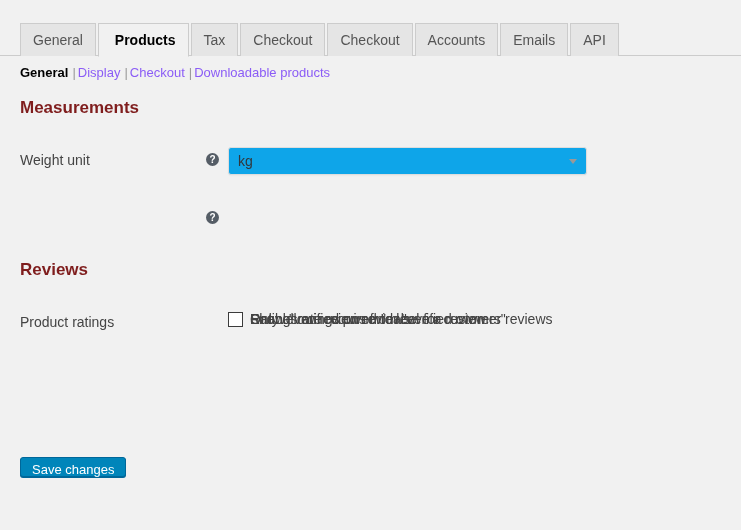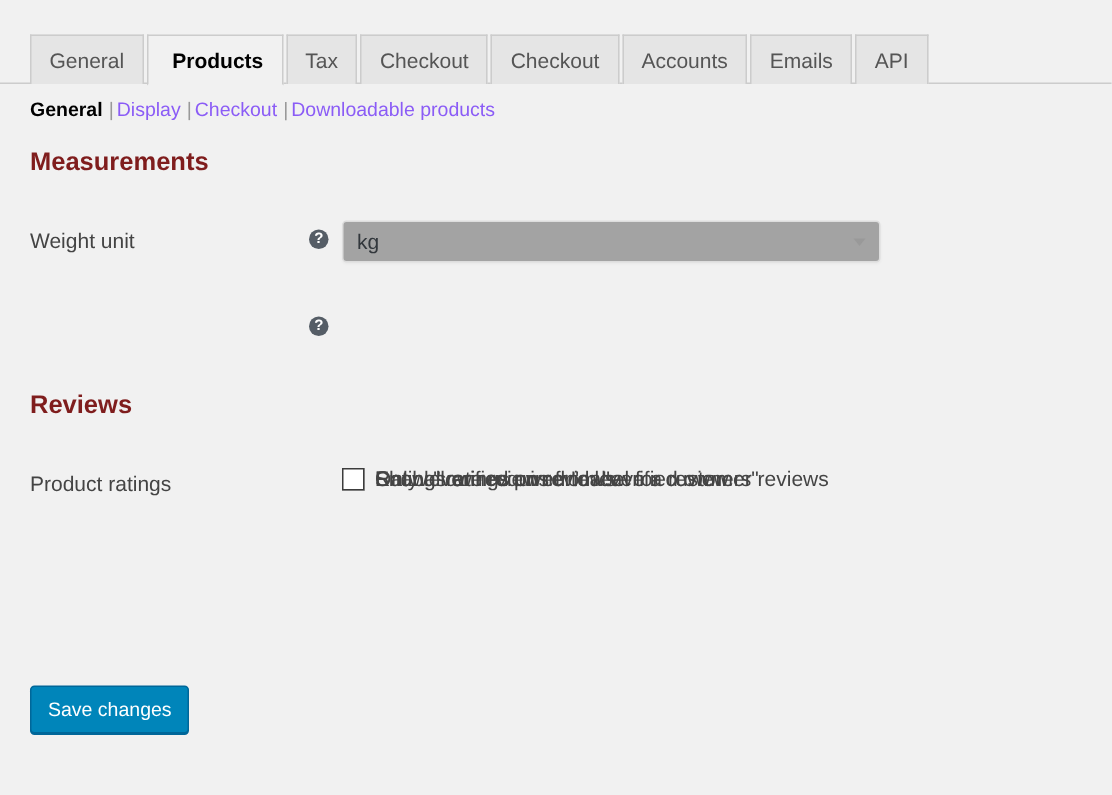--- a/index.html
+++ b/index.html
@@ -138,21 +138,21 @@
     user-select: none;
   }
 
   .select-box {
     position: absolute;
     left: 228px;
     top: 0;
     width: 359px;
     height: 28px;
     box-sizing: border-box;
-    background: #a3a3a3;
+    background: #0ea5e9;
     border: 1px solid #ddd;
     border-radius: 3px;
     box-shadow: 0 1px 2px rgba(0,0,0,.04);
     cursor: pointer;
   }
   .select-value {
     position: absolute;
     left: 9px;
     top: 0;
     line-height: 26px;
@@ -220,21 +220,21 @@
     font-size: 14px;
     color: #444;
     white-space: nowrap;
   }
 
   
   .save-button {
     position: absolute;
     left: 20px;
     top: 457px;
-    height: 32px;
+    height: 20px;
     padding: 0 11px;
     box-sizing: border-box;
     background: #0085ba;
     border: 1px solid #006799;
     border-radius: 3px;
     color: #fff;
     font-size: 13px;
     line-height: 24px;
     font-family: "Liberation Sans", sans-serif;
     cursor: pointer;

